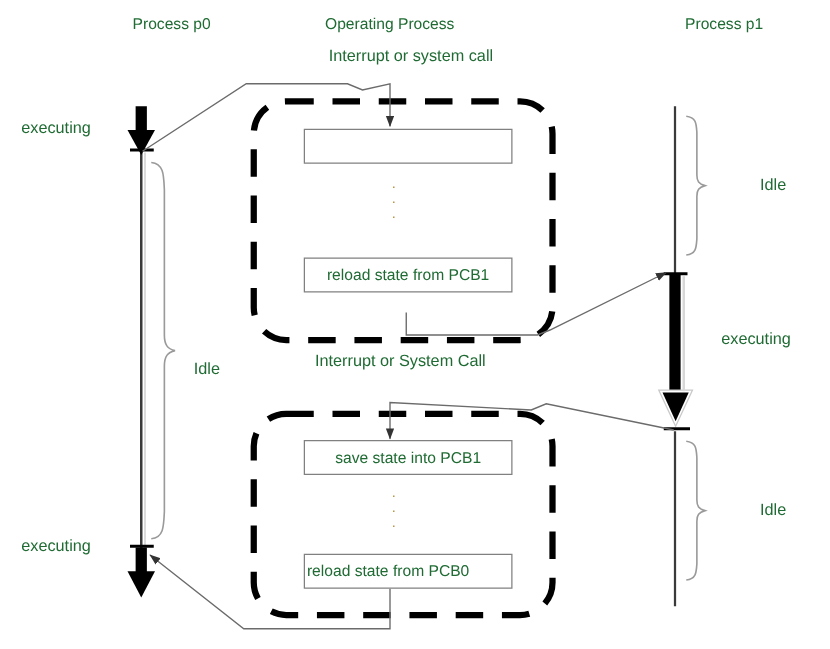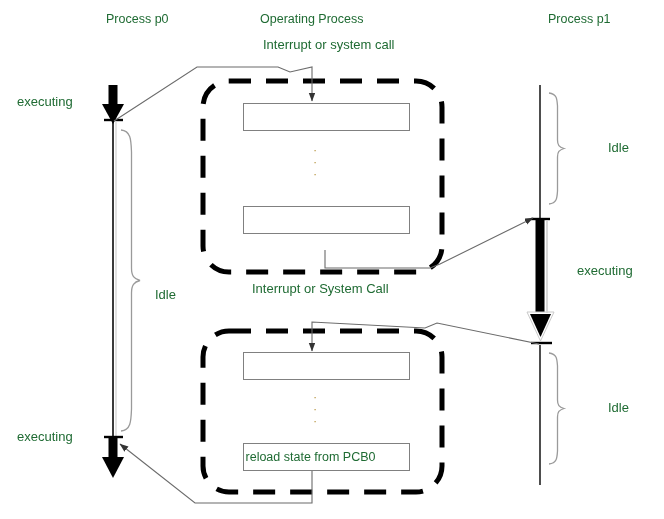--- a/index.html
+++ b/index.html
@@ -167,22 +167,24 @@
 
   <div class="lbl" style="left:263px; top:38px;">Interrupt or system call</div>
 
   <div class="lbl" style="left:252px; top:282px;">Interrupt or System Call</div>
 
   <div class="procbox" style="left:243px; top:103px; width:167px; height:28px;"></div>
 
   <div class="dots" style="left:295px; top:144px; width:40px;">·<br>·<br>·</div>
 
   <div class="procbox" style="left:243px; top:206px; width:167px; height:28px;"></div>
+  <div class="boxtext" style="left:243px; top:213px; width:167px;">reload state from PCB1</div>
 
   <div class="procbox" style="left:243px; top:352px; width:167px; height:28px;"></div>
+  <div class="boxtext" style="left:243px; top:359px; width:167px;">save state into PCB1</div>
 
   <div class="dots" style="left:295px; top:391px; width:40px;">·<br>·<br>·</div>
 
   <div class="procbox" style="left:243px; top:443px; width:167px; height:28px;"></div>
   <div class="boxtext" style="left:243px; top:450px; width:135px;">reload state from PCB0</div>
 
   <div class="lbl" style="left:17px; top:95px;">executing</div>
 
   <div class="lbl" style="left:155px; top:288px;">Idle</div>
 

